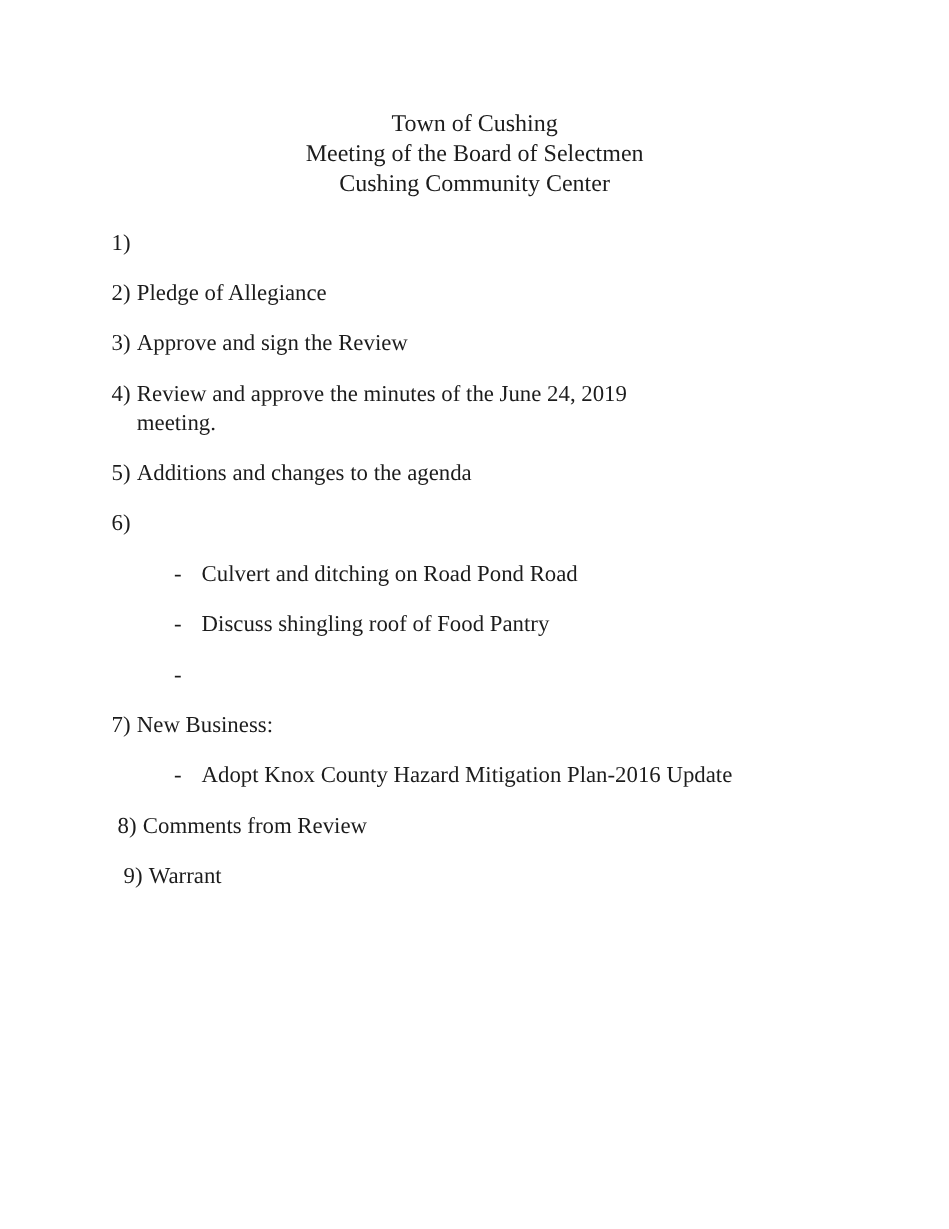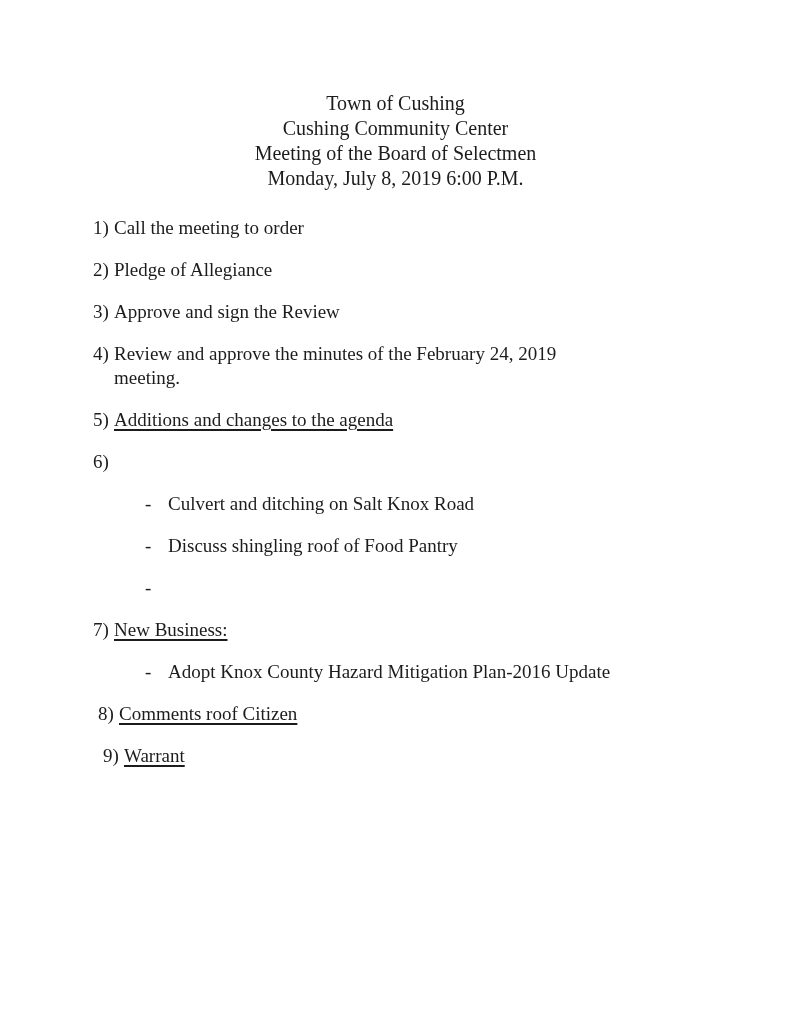--- a/index.html
+++ b/index.html
@@ -33,21 +33,20 @@
     margin: 0 0 18px 0;
   }
   .num {
     flex: 0 0 21px;
   }
   .txt {
     white-space: pre-line;
     max-width: 560px;
   }
   .u .txt {
-    text-decoration: underline;
     text-decoration-thickness: 1.5px;
     text-underline-offset: 3px;
   }
   .sub {
     display: flex;
     align-items: flex-start;
     line-height: 24px;
     margin: 0 0 18px 52px;
   }
   .dash {
@@ -56,60 +55,58 @@
   .ind1 { margin-left: 5px; }
   .ind2 { margin-left: 10px; }
 </style>
 </head>
 <body>
 
 <div class="page">
 
   <header class="doc-header">
     <div>Town of Cushing</div>
+    <div>Meeting of the Board of Selectmen</div>
     <div>Cushing Community Center</div>
-    <div>Meeting of the Board of Selectmen</div>
-    <div>Monday, July 8, 2019 6:00 P.M.</div>
   </header>
 
   <main class="agenda">
 
     <div class="item">
       <span class="num">1)</span>
-      <span class="txt">Call the meeting to order</span>
     </div>
 
     <div class="item">
       <span class="num">2)</span>
       <span class="txt">Pledge of Allegiance</span>
     </div>
 
     <div class="item">
       <span class="num">3)</span>
       <span class="txt">Approve and sign the Review</span>
     </div>
 
     <div class="item">
       <span class="num">4)</span>
-      <span class="txt">Review and approve the minutes of the February 24, 2019
+      <span class="txt">Review and approve the minutes of the June 24, 2019
 meeting.</span>
     </div>
 
     <div class="item u">
       <span class="num">5)</span>
       <span class="txt">Additions and changes to the agenda</span>
     </div>
 
     <div class="item u">
       <span class="num">6)</span>
     </div>
 
     <div class="sub">
       <span class="dash">-</span>
-      <span class="txt">Culvert and ditching on Salt Knox Road</span>
+      <span class="txt">Culvert and ditching on Road Pond Road</span>
     </div>
 
     <div class="sub">
       <span class="dash">-</span>
       <span class="txt">Discuss shingling roof of Food Pantry</span>
     </div>
 
     <div class="sub">
       <span class="dash">-</span>
     </div>
@@ -119,21 +116,21 @@
       <span class="txt">New Business:</span>
     </div>
 
     <div class="sub">
       <span class="dash">-</span>
       <span class="txt">Adopt Knox County Hazard Mitigation Plan-2016 Update</span>
     </div>
 
     <div class="item u ind1">
       <span class="num">8)</span>
-      <span class="txt">Comments roof Citizen</span>
+      <span class="txt">Comments from Review</span>
     </div>
 
     <div class="item u ind2">
       <span class="num">9)</span>
       <span class="txt">Warrant</span>
     </div>
 
   </main>
 </div>
 

